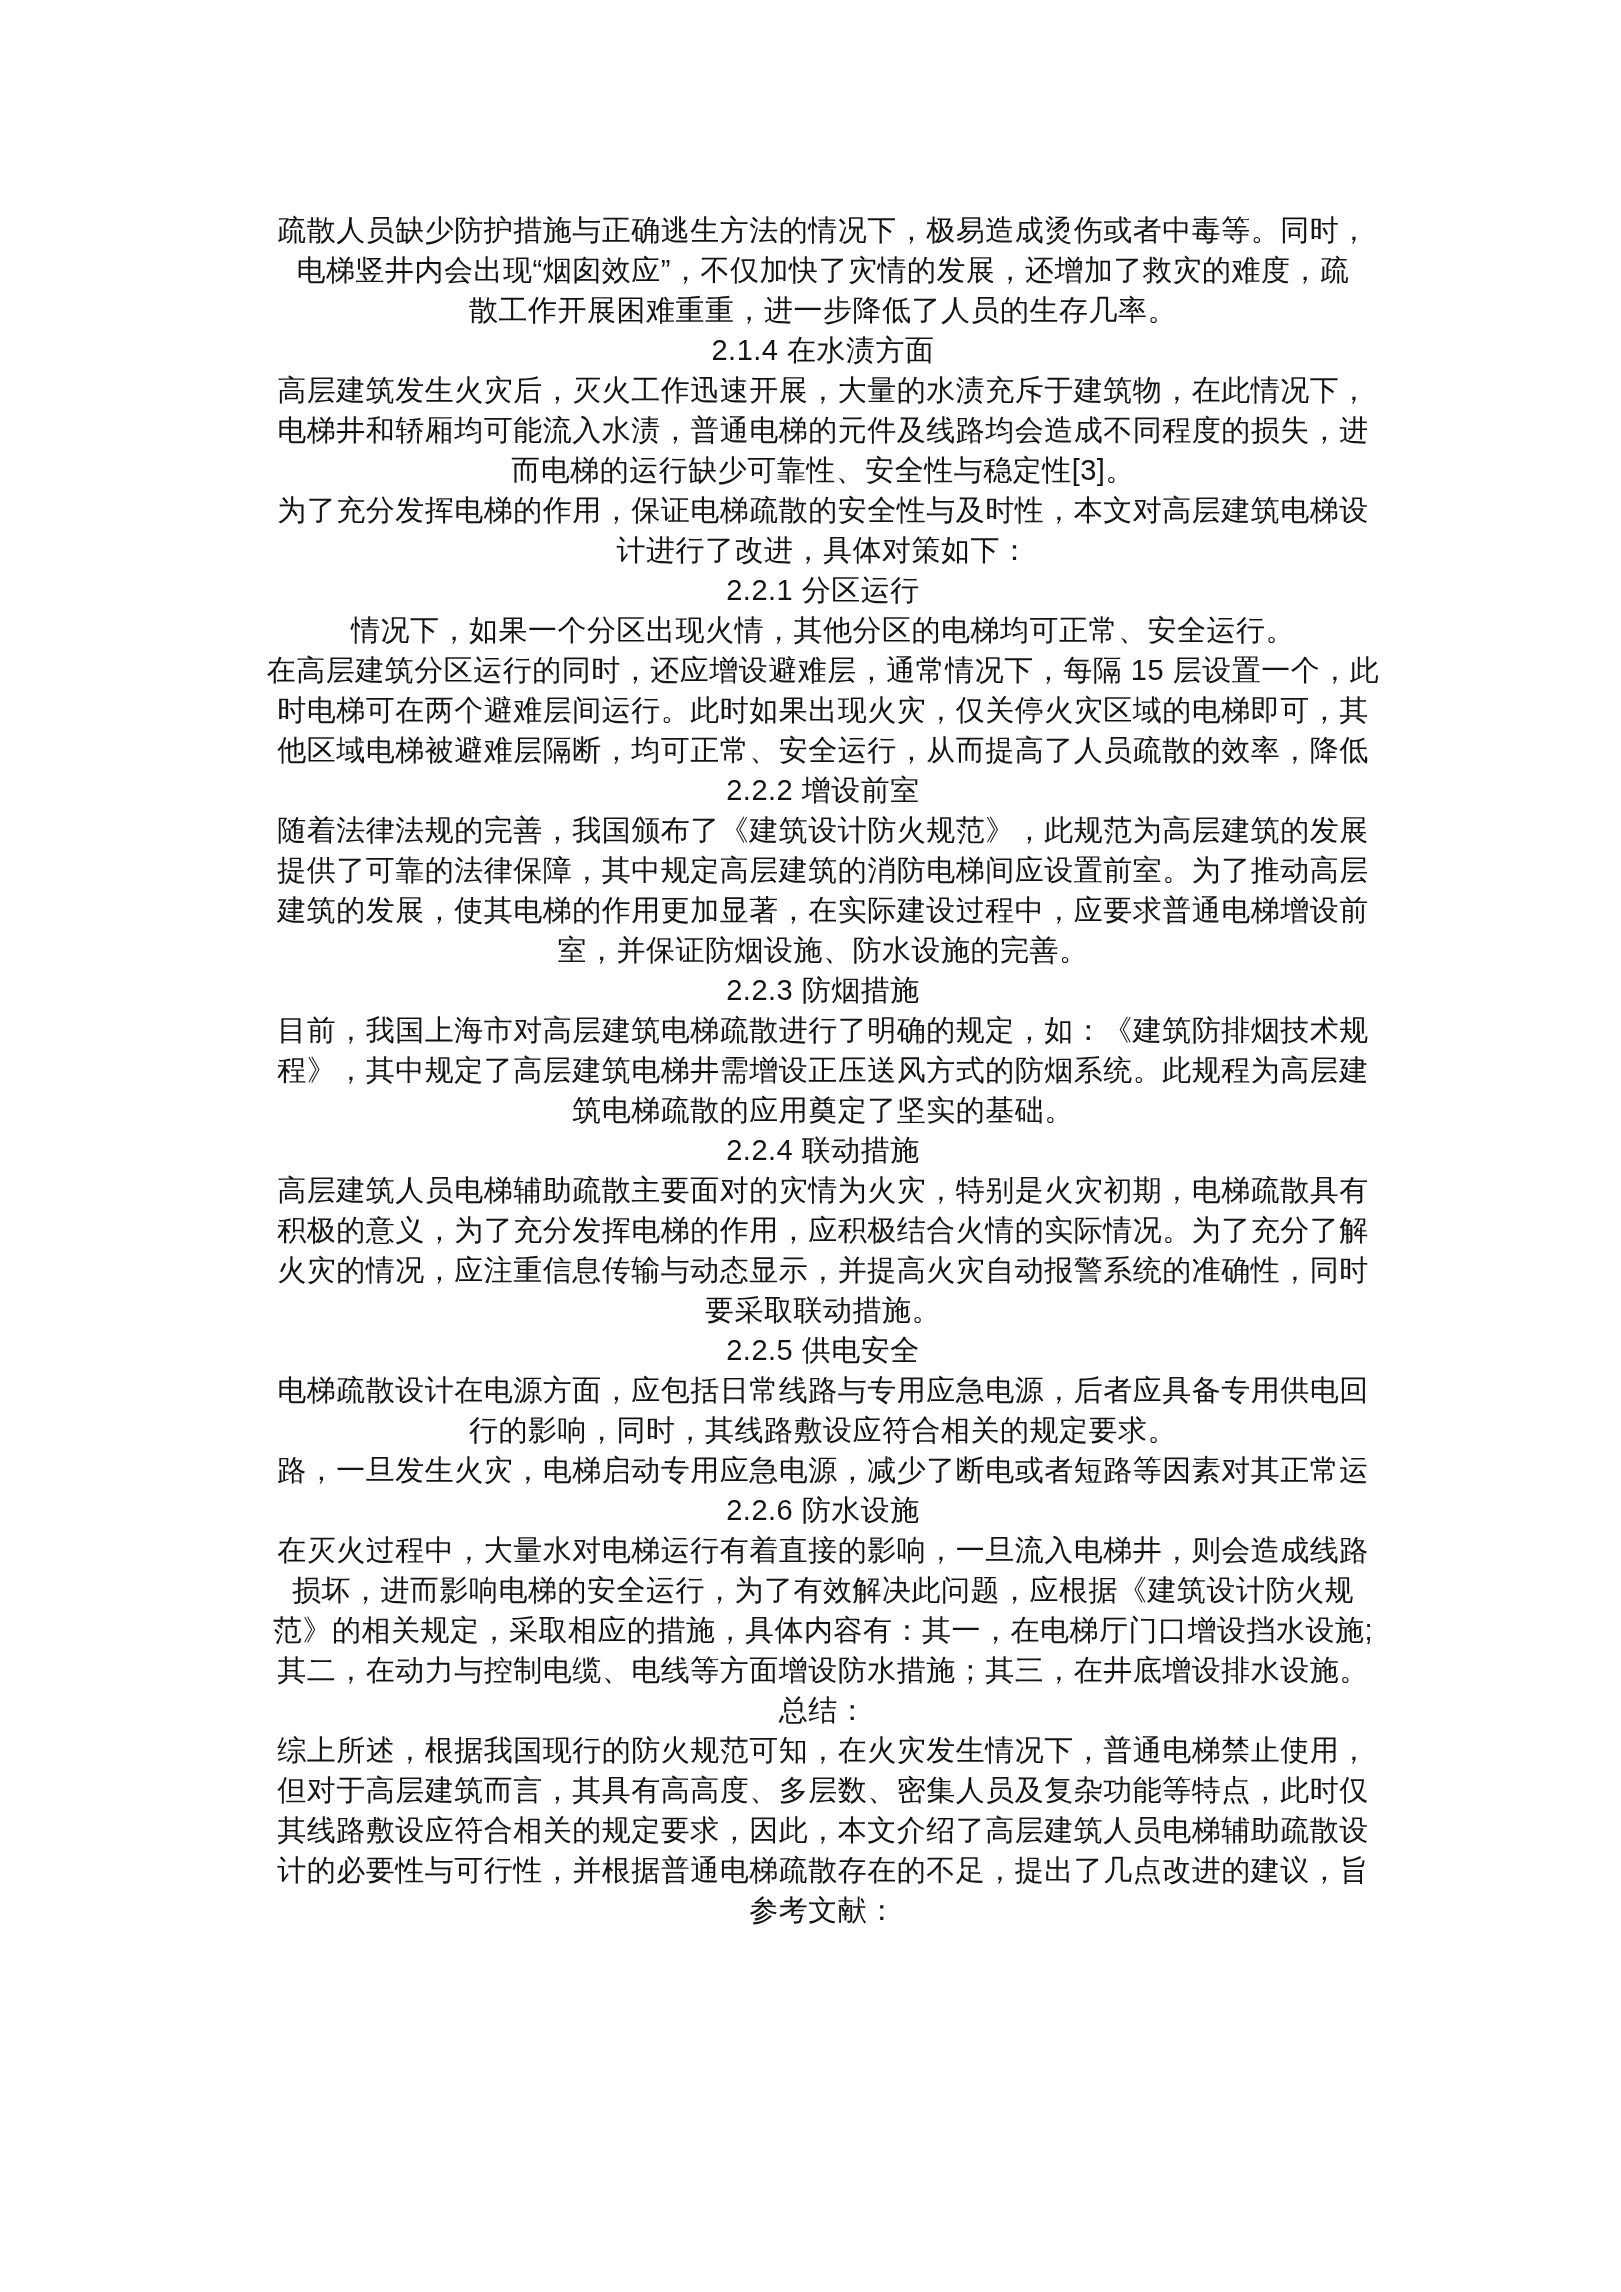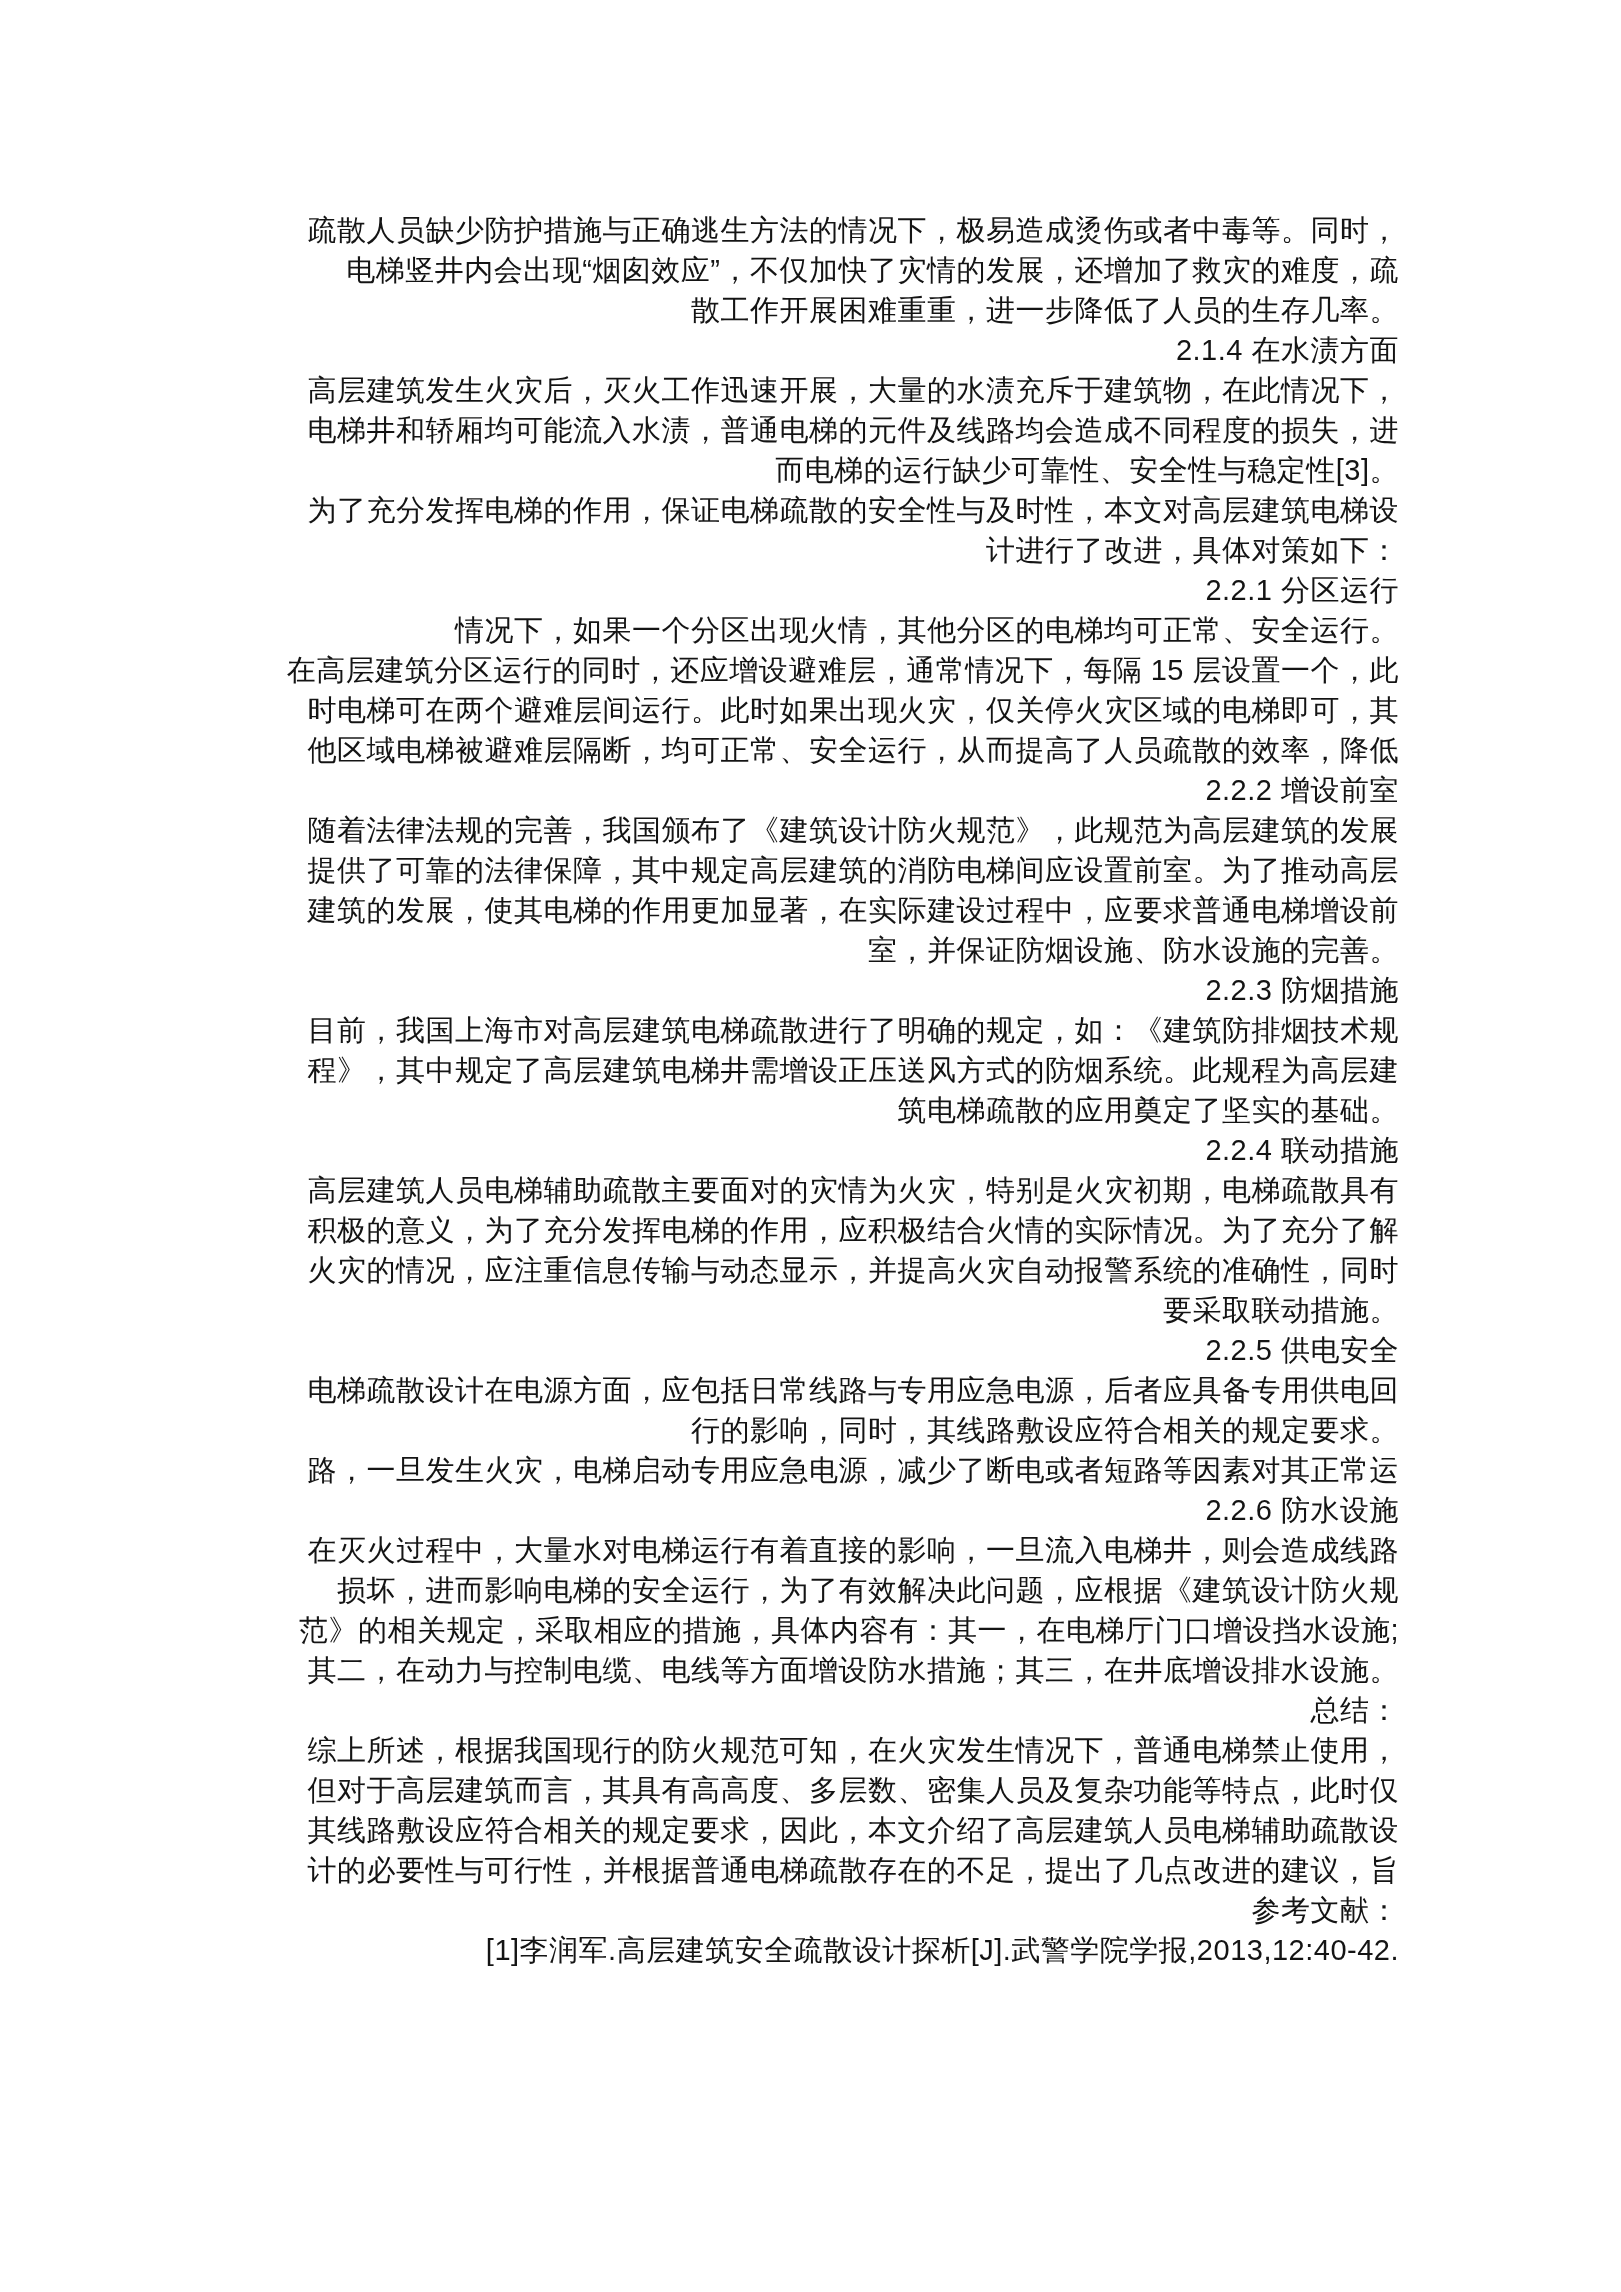--- a/index.html
+++ b/index.html
@@ -21,21 +21,21 @@
   }
   .content {
     position: absolute;
     left: 247px;
     top: 210px;
     width: 1152px;
     color: #141414;
     font-size: 29px;
     line-height: 40px;
     letter-spacing: 0.5px;
-    text-align: right;
+    text-align: center;
   }
   .line {
     white-space: nowrap;
     min-height: 40px;
   }
 </style>
 </head>
 <body>
 
 <div class="page">
@@ -76,16 +76,15 @@
       <div class="line">在灭火过程中，大量水对电梯运行有着直接的影响，一旦流入电梯井，则会造成线路</div>
       <div class="line">损坏，进而影响电梯的安全运行，为了有效解决此问题，应根据《建筑设计防火规</div>
       <div class="line">范》的相关规定，采取相应的措施，具体内容有：其一，在电梯厅门口增设挡水设施;</div>
       <div class="line">其二，在动力与控制电缆、电线等方面增设防水措施；其三，在井底增设排水设施。</div>
       <div class="line">总结：</div>
       <div class="line">综上所述，根据我国现行的防火规范可知，在火灾发生情况下，普通电梯禁止使用，</div>
       <div class="line">但对于高层建筑而言，其具有高高度、多层数、密集人员及复杂功能等特点，此时仅</div>
       <div class="line">其线路敷设应符合相关的规定要求，因此，本文介绍了高层建筑人员电梯辅助疏散设</div>
       <div class="line">计的必要性与可行性，并根据普通电梯疏散存在的不足，提出了几点改进的建议，旨</div>
       <div class="line">参考文献：</div>
-      <div class="line">[1]李润军.高层建筑安全疏散设计探析[J].武警学院学报,2013,12:40-42.</div>
     </div>
 </div>
 
 
 </body></html>

